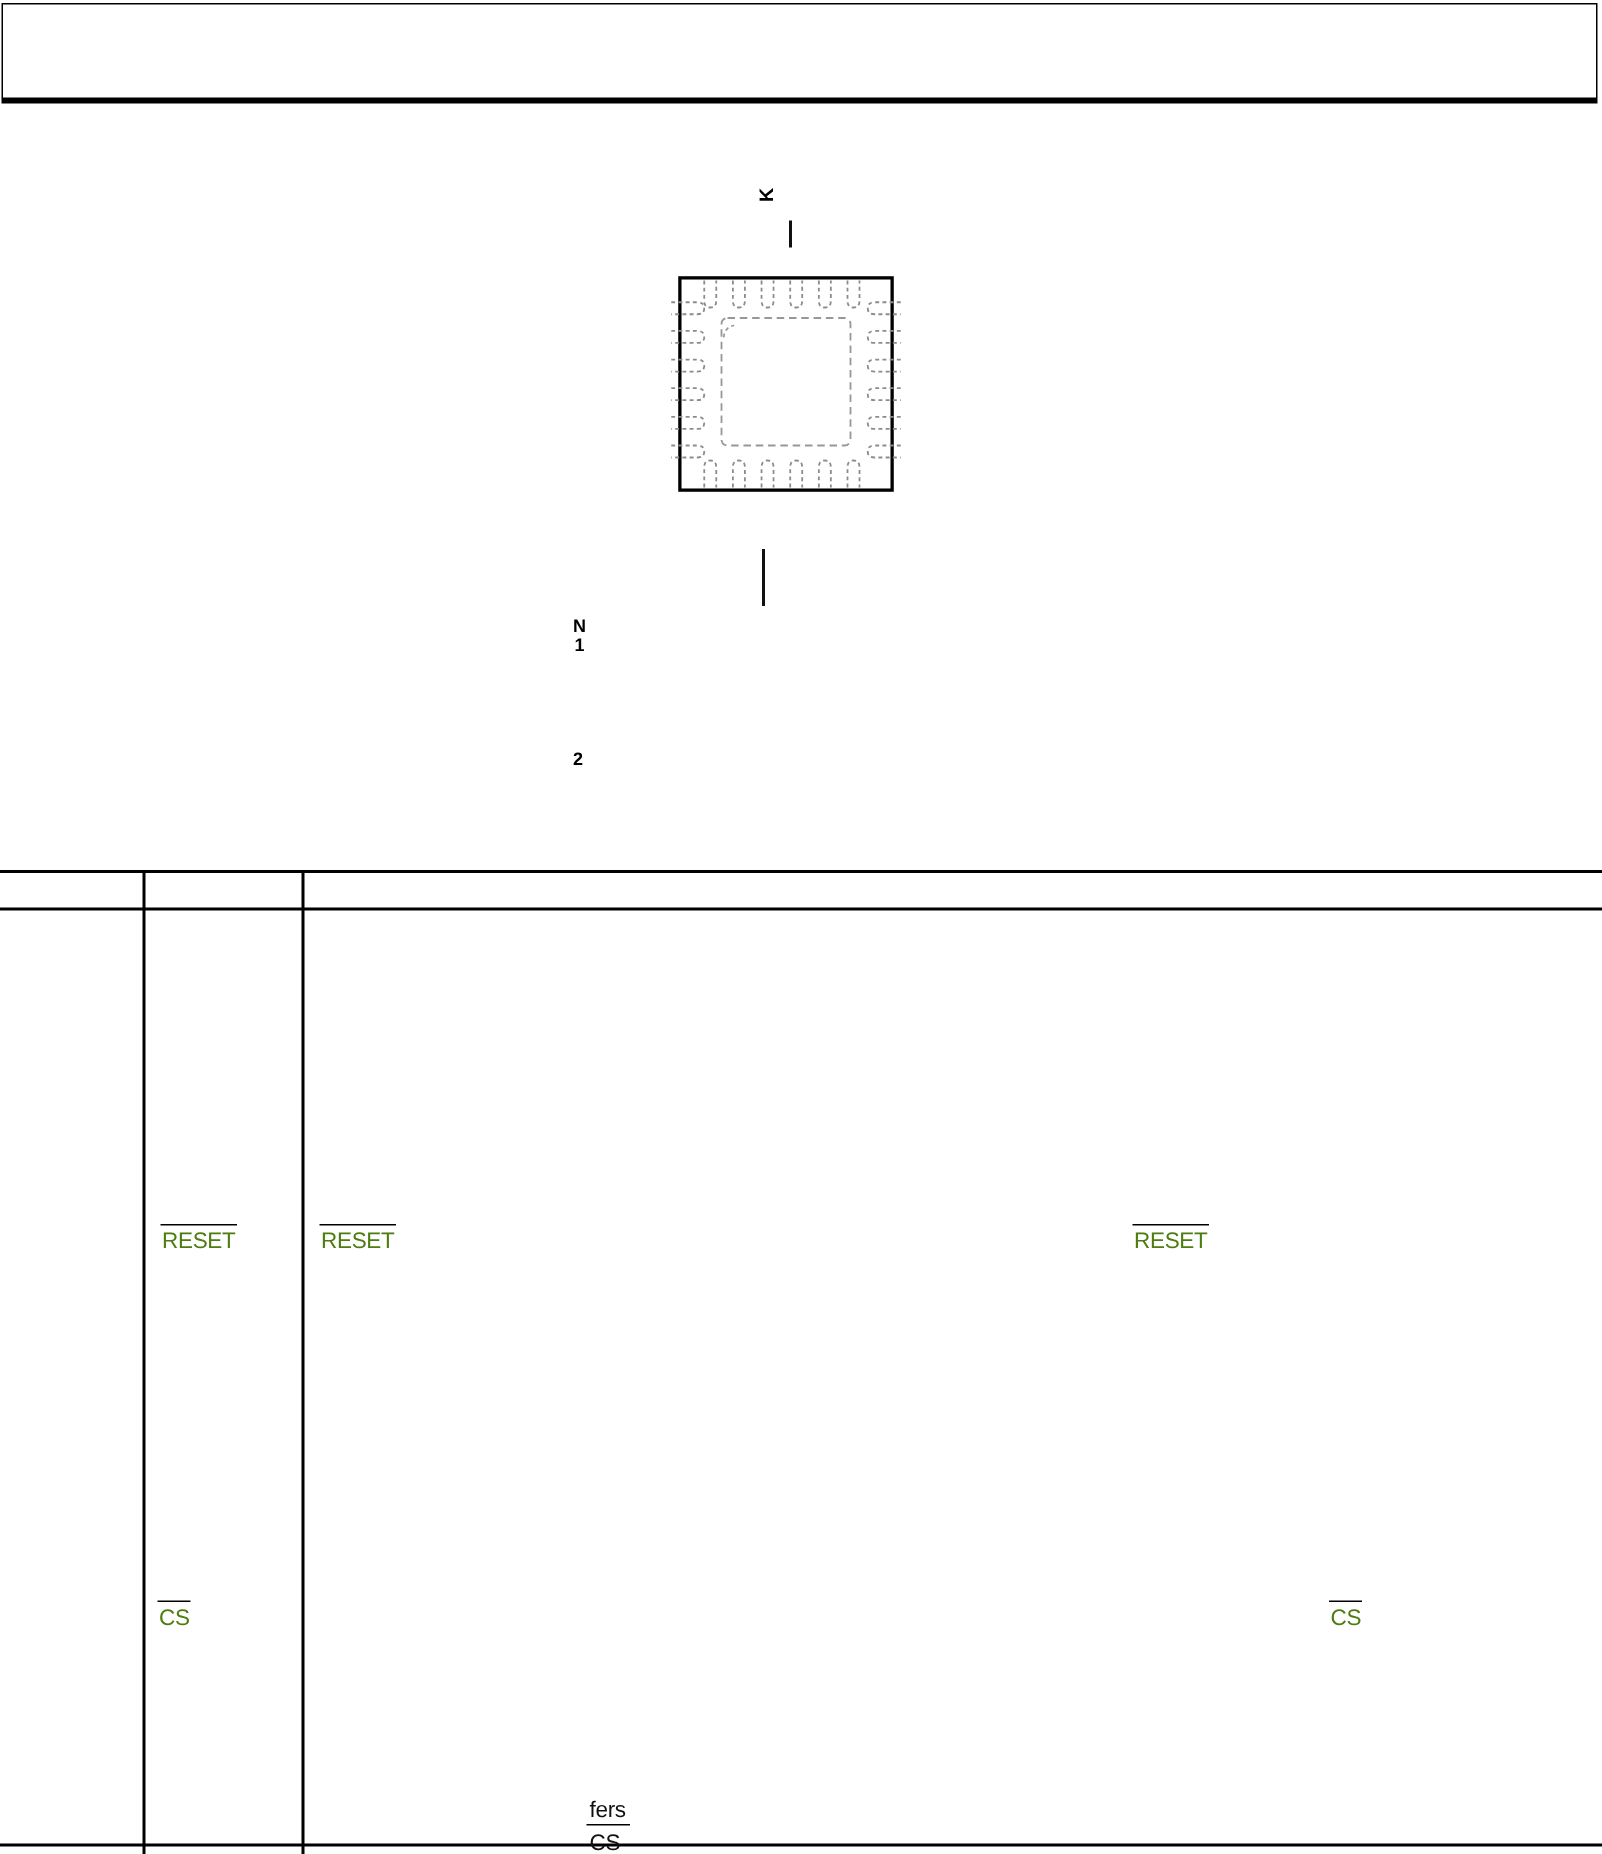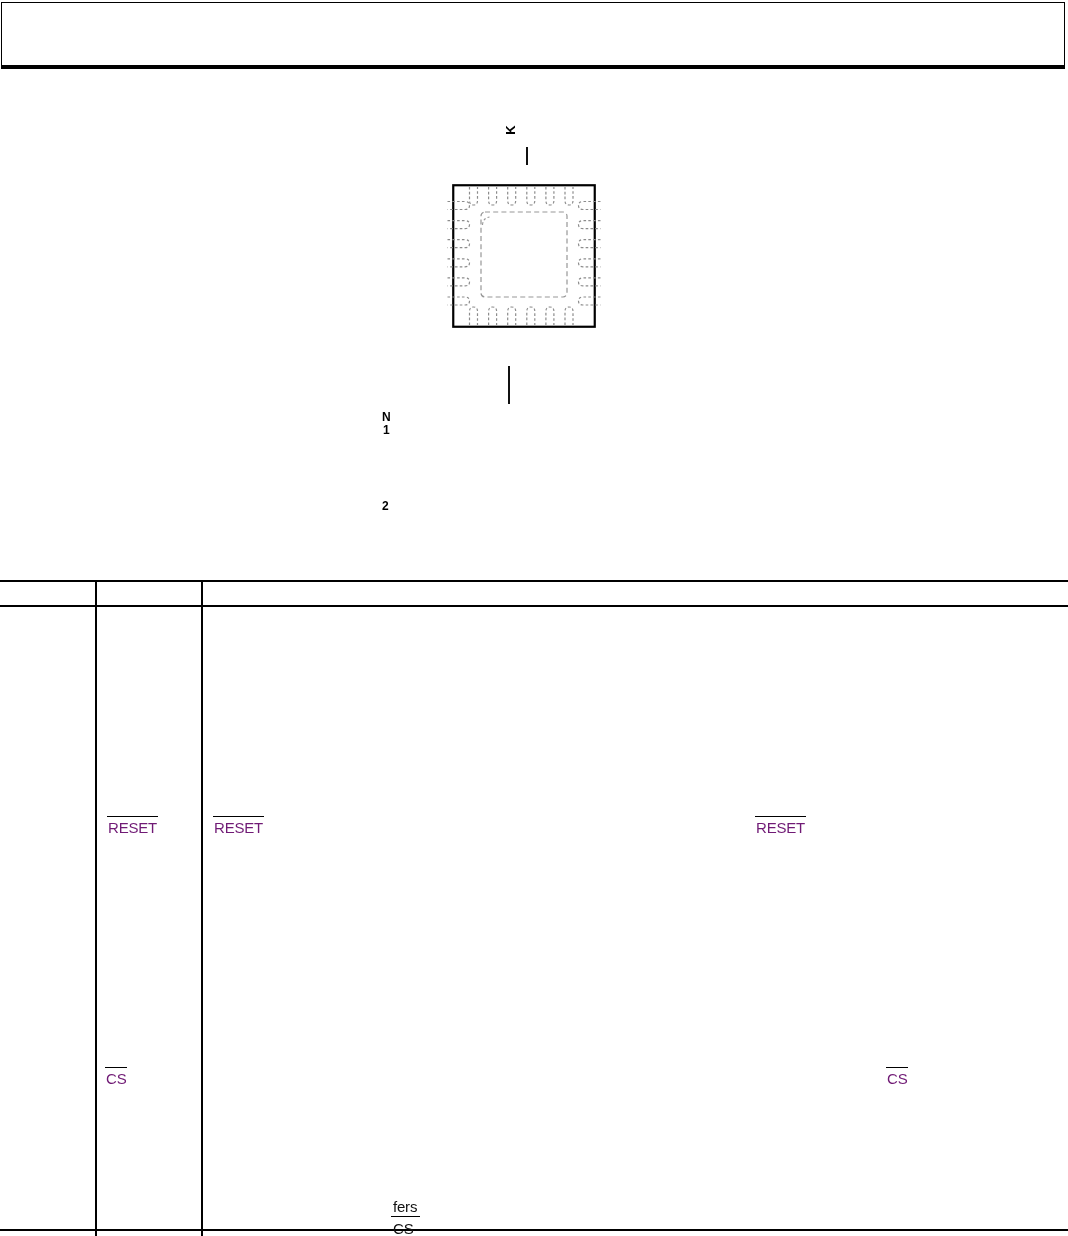--- a/index.html
+++ b/index.html
@@ -46,21 +46,21 @@
   
   .hrule{left:0;width:1068px;height:2px;background:#000;}
   .rule-top{top:580px;}
   .rule-header{top:605px;}
   .rule-bottom{top:1229px;}
   .vrule{top:580px;width:2px;height:656px;background:#000;}
   .vr1{left:95px;}
   .vr2{left:201px;}
 
   
-  .tfrag{font-size:15px;line-height:17px;letter-spacing:-0.2px;color:#701a75;}
+  .tfrag{font-size:15px;line-height:17px;letter-spacing:-0.2px;color:#4d7c0f;}
   .ov{display:inline-block;border-top:1.5px solid #000;padding:2px 1px 0 1px;}
   .reset-1{left:107px;top:816px;}
   .reset-2{left:213px;top:816px;}
   .reset-3{left:755px;top:816px;}
   .cs-1{left:105px;top:1067px;}
   .cs-2{left:886px;top:1067px;}
   .frag-stack{left:391px;top:1149px;font-size:15px;line-height:19px;letter-spacing:-0.2px;color:#111;margin-top:48px;}
   .frag-stack .line1{padding-left:2px;}
   .frag-stack .ov2{display:block;border-top:1.5px solid #000;width:29px;padding:2px 0 0 2px;box-sizing:border-box;}
 </style>

